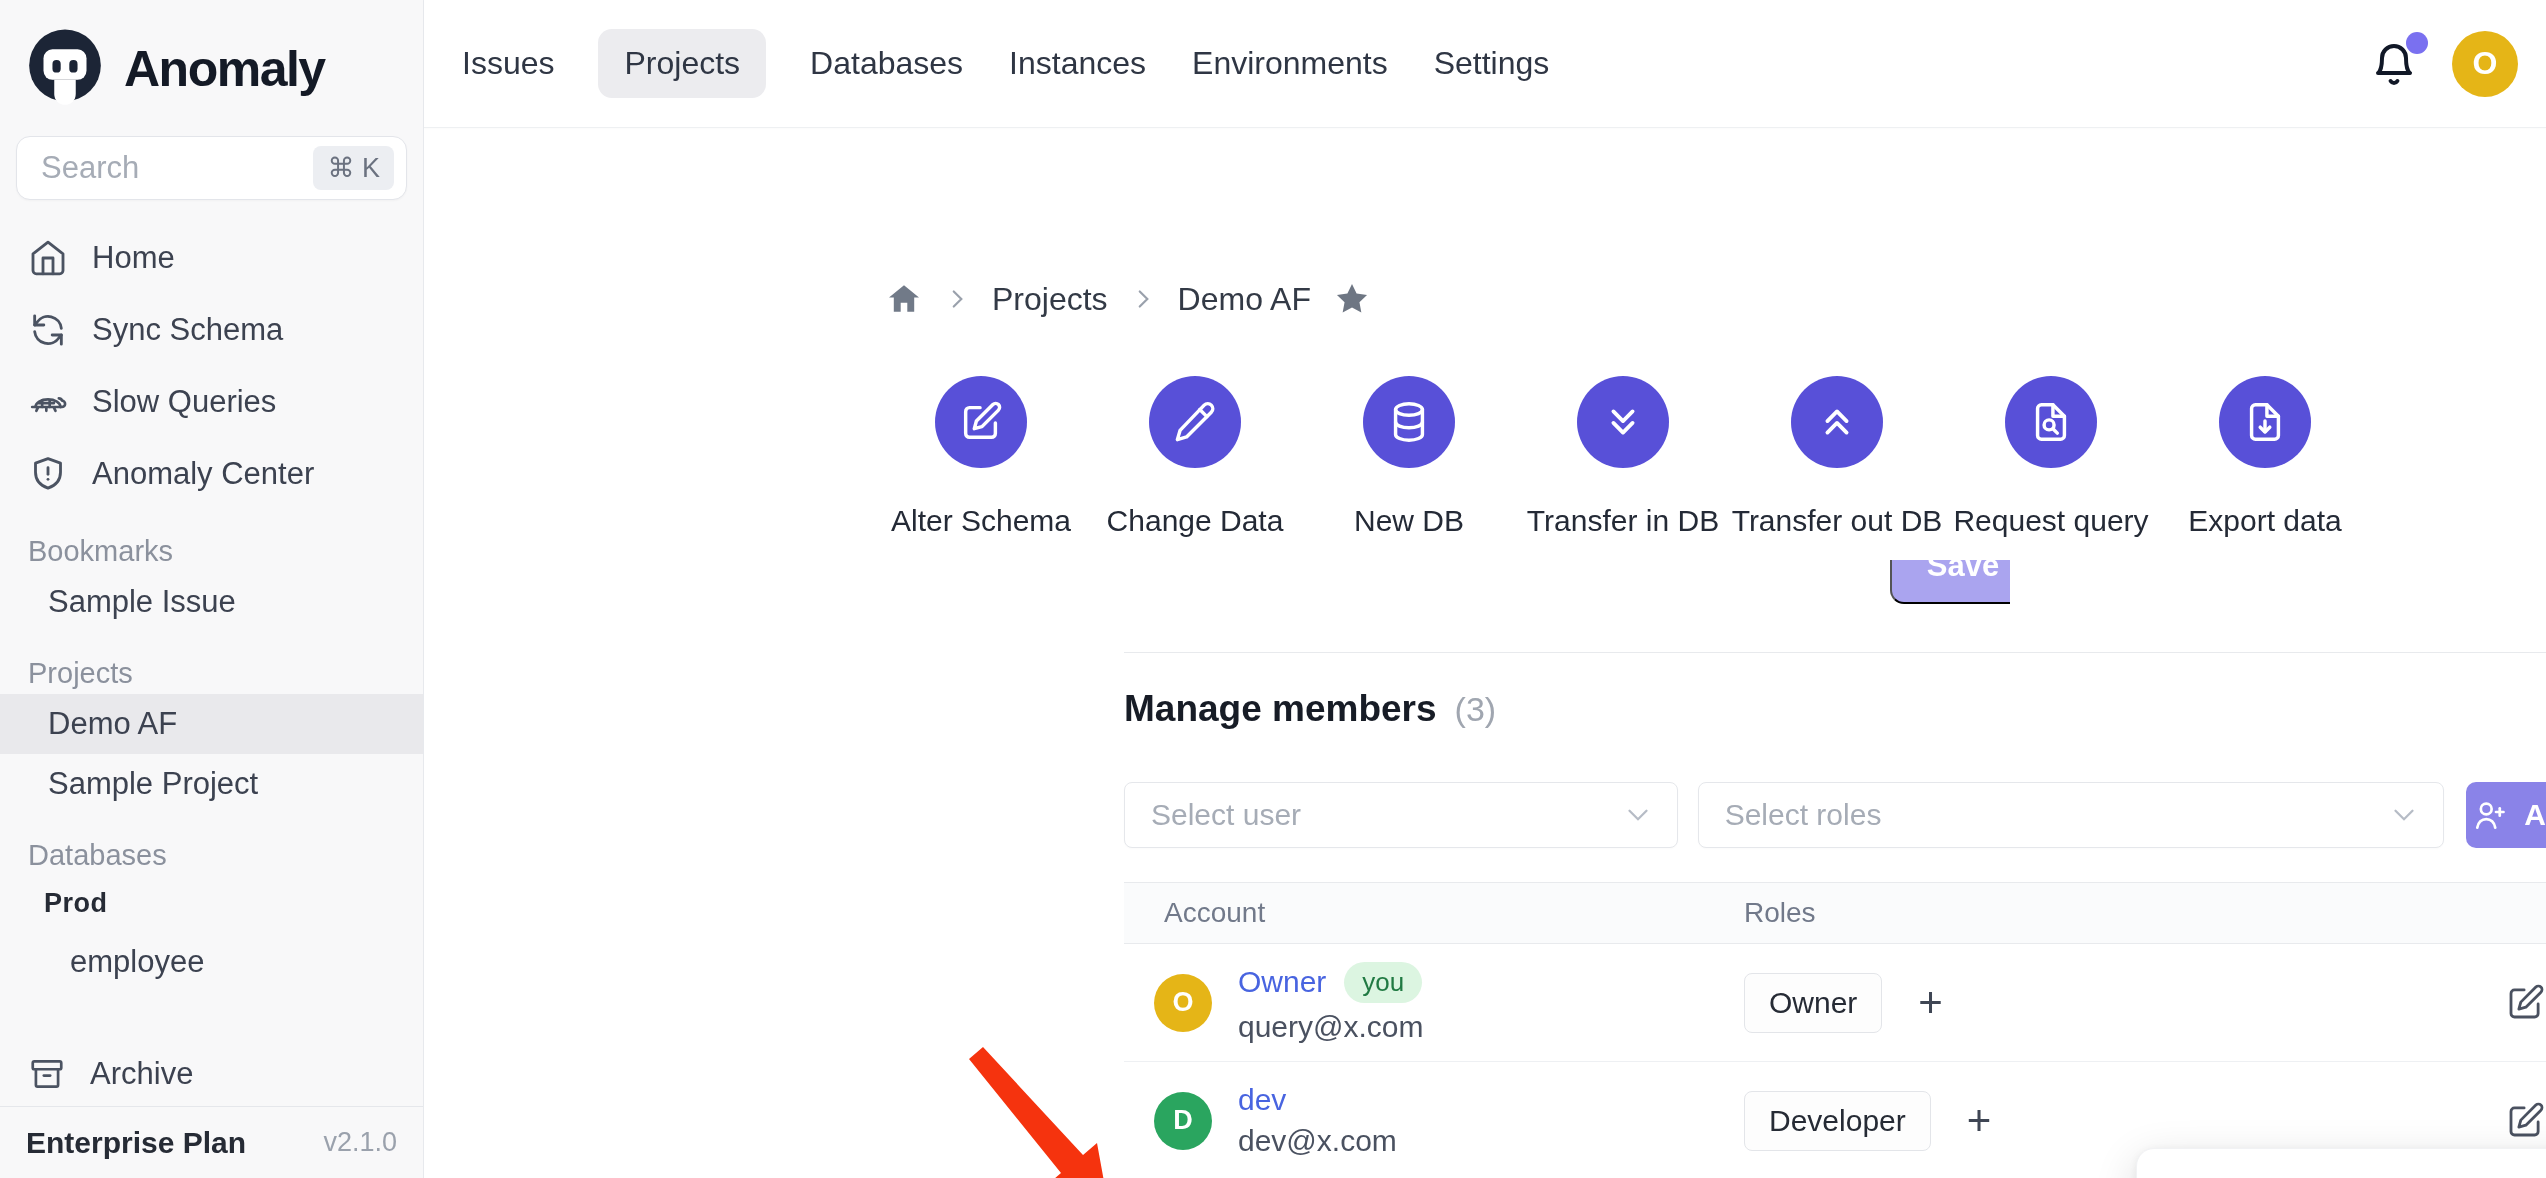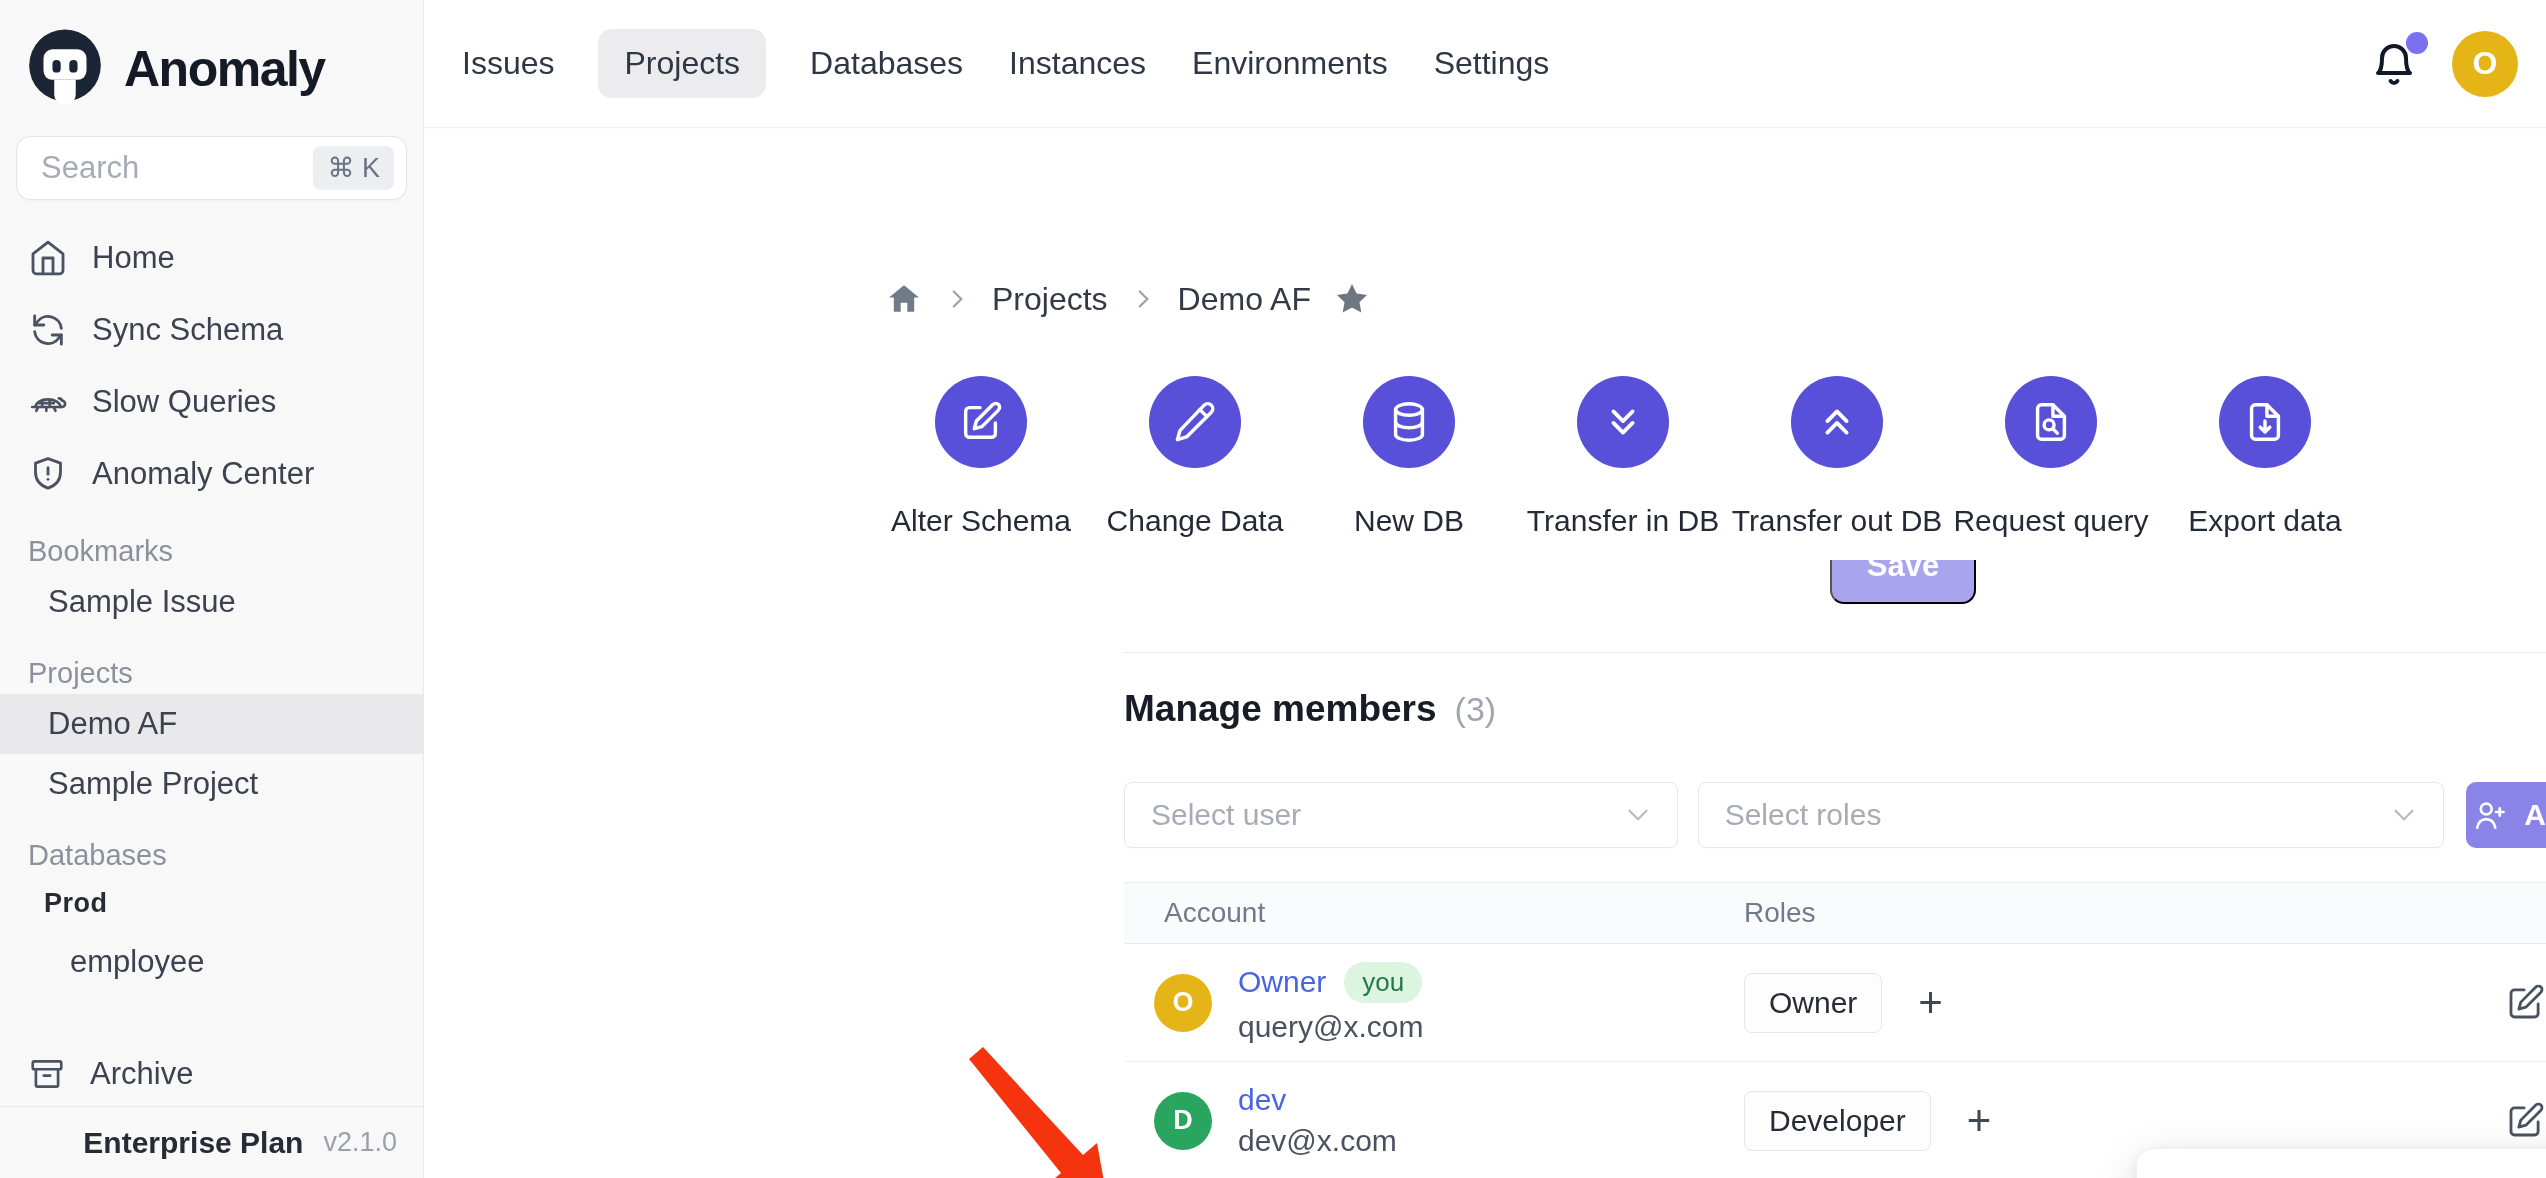--- a/index.html
+++ b/index.html
@@ -54,21 +54,21 @@
   .db-item { margin-top:4px; height:56px; display:flex; align-items:center;
     padding-left:70px; font-size:31px; color:#3c4250; }
 
   .archive-row {
     height:64px; display:flex; align-items:center; gap:24px; padding-left:28px;
     font-size:31px; color:#3c4250; background:#f8f8f9; cursor:pointer; flex:0 0 64px;text-align:center;
   }
   .archive-row .ic { width:38px; height:38px; color:#4b5362; }
   .side-footer {
     border-top:1px solid #e5e7eb; height:72px; flex:0 0 72px;
-    display:flex; align-items:center; justify-content:flex-end; padding:5px 26px;gap:20px;
+    display:flex; align-items:center; justify-content:space-between; padding:5px 26px;gap:20px;
   }
   .plan { font-size:30px; font-weight:600; color:#262b35; }
   .version { font-size:27px; color:#9aa1ac; }
 
   
   .main { flex:1; display:flex; flex-direction:column; position:relative; }
   .topbar {
     height:128px; flex:0 0 128px; display:flex; align-items:center;
     padding:0 28px 0 36px; border-bottom:1px solid #eef0f2;
     box-shadow:0 1px 2px rgba(0,0,0,.02); background:#fff; z-index:5;
@@ -92,21 +92,21 @@
   .crumb-sep { width:26px; height:26px; color:#9aa1ac; }
   .crumb { font-size:32px; color:#333a46; cursor:pointer; }
   .star-ic { width:38px; height:38px; color:#6e7683; cursor:pointer; }
 
   .quick-actions { position:absolute; left:450px; top:248px; display:flex; }
   .qa-item { width:214px; display:flex; flex-direction:column; align-items:center; cursor:pointer; }
   .qa-circle { width:92px; height:92px; border-radius:50%; display:flex; align-items:center; justify-content:center; }
   .qa-circle .ic { width:46px; height:46px; color:#fff; }
   .qa-label { margin-top:36px; font-size:30px; color:#242a36; white-space:nowrap; }
 
-  .save-clip { position:absolute; left:1406px; top:432px; width:146px; height:46px; overflow:hidden; }
+  .save-clip { position:absolute; left:1466px; top:432px; width:120px; height:46px; overflow:hidden; }
   .save-btn {
     position:absolute; top:-32px; left:0; width:146px; height:76px; border-radius:14px;
     color:#fff; font-size:31px; font-weight:700; display:flex; align-items:center;
     justify-content:center; cursor:pointer;
   }
 
   .divider { position:absolute; left:700px; top:524px; width:1590px; height:1px; background:#e8eaed; }
 
   .members { position:absolute; left:700px; top:560px; width:1590px; }
   .members-title-row { display:flex; align-items:baseline; gap:18px; }

